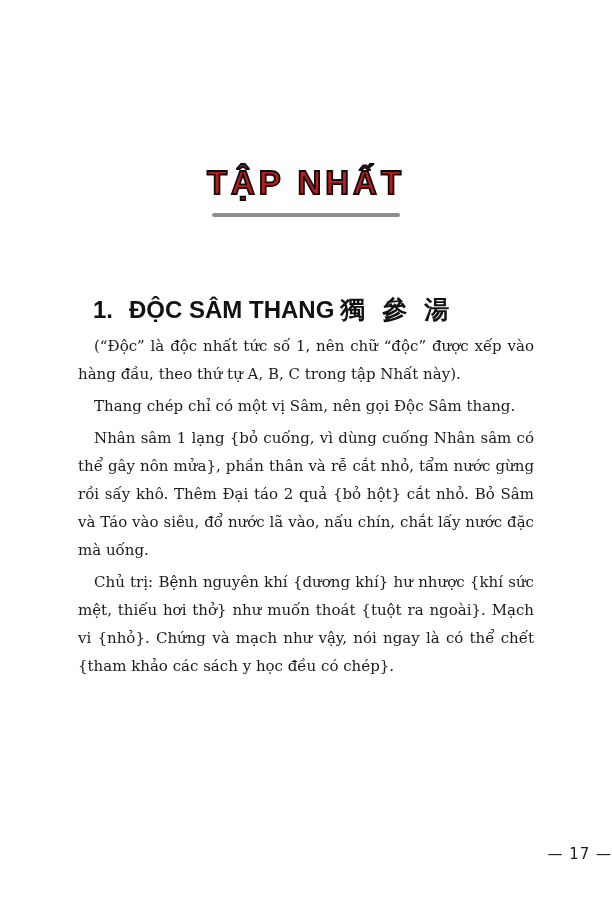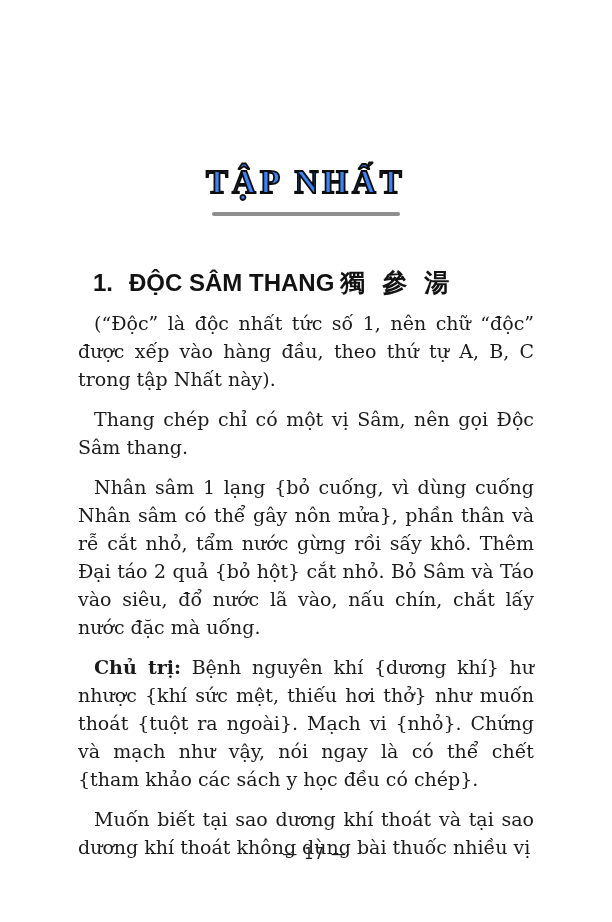--- a/index.html
+++ b/index.html
@@ -13,70 +13,70 @@
   }
   .page {
     position: absolute;
     inset: 0;
   }
   .title-wrap {
     margin-top: 164px;
     text-align: center;
   }
   .chapter-title {
-    font-family: Liberation Serif, serif;
+    font-family: Liberation Sans, sans-serif;
     font-weight: bold;
     font-size: 33px;
     letter-spacing: 4px;
     margin: 0;
-    color: #3b82f6;
+    color: #b91c1c;
     -webkit-text-stroke: 1.8px #0d0d0d;
   }
   .divider {
     width: 188px;
     height: 4px;
     background: var(--divider, #8e8e8e);
     margin: 11px auto 0 auto;
     border-radius: 2px;
   }
   .section-heading {
     font-family: "Liberation Sans", sans-serif;
     font-weight: 700;
     font-size: 24px;
     line-height: 28px;
     color: #121212;
-    margin: 52px 78px 0 78px;
+    margin: 78px 78px 0 78px;
     padding-left: 15px;
     white-space: nowrap;
   }
   .section-heading .num { margin-right: 16px; }
   .section-heading .han {
     font-size: 25px;
     font-weight: 600;
     margin-left: 6px;
     word-spacing: 10px;
   }
   main {
     margin: 8px 78px 0 78px;
   }
   p.body-par {
-    font-size: 19px;
+    font-size: 15px;
     line-height: 28px;
     text-align: justify;
     text-indent: 16px;
     color: var(--text, #1b1b1b);
-    margin: 12px 0 4px 0;
+    margin: 0 0 4px 0;
   }
-  p.body-par b { font-weight: bold; }
+  p.body-par b { font-weight: normal; }
   .footer {
     position: absolute;
     top: 845px;
     left: 17px;
     right: 0;
-    text-align: center;
+    text-align: right;
     font-family: "DejaVu Sans", sans-serif;
     font-size: 15px;
     letter-spacing: 1px;
     color: #1d1d1d;
   }
 </style>
 </head>
 <body>
 
 <div class="page">
@@ -92,18 +92,17 @@
 
   <main>
     <p class="body-par"><span>(“Độc” là độc nhất tức số 1, nên chữ “độc” được xếp vào hàng đầu, theo thứ tự A, B, C trong tập Nhất này).</span></p>
 
     <p class="body-par"><span>Thang chép chỉ có một vị Sâm, nên gọi Độc Sâm thang.</span></p>
 
     <p class="body-par"><span>Nhân sâm 1 lạng {bỏ cuống, vì dùng cuống Nhân sâm có thể gây nôn mửa}, phần thân và rễ cắt nhỏ, tẩm nước gừng rồi sấy khô. Thêm Đại táo 2 quả {bỏ hột} cắt nhỏ. Bỏ Sâm và Táo vào siêu, đổ nước lã vào, nấu chín, chắt lấy nước đặc mà uống.</span></p>
 
     <p class="body-par"><b>Chủ trị:</b><span> Bệnh nguyên khí {dương khí} hư nhược {khí sức mệt, thiếu hơi thở} như muốn thoát {tuột ra ngoài}. Mạch vi {nhỏ}. Chứng và mạch như vậy, nói ngay là có thể chết {tham khảo các sách y học đều có chép}.</span></p>
 
-    <p class="body-par"><span>Muốn biết tại sao dương khí thoát và tại sao dương khí thoát không dùng bài thuốc nhiều vị</span></p>
   </main>
 
   <footer class="footer">— 17 —</footer>
 
 </div>
 
 </body></html>

